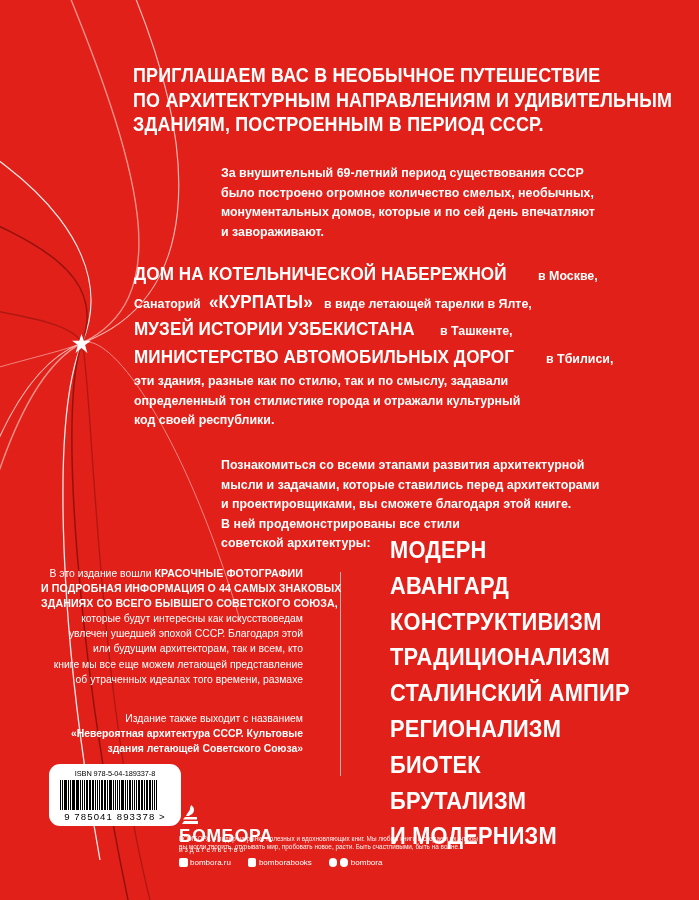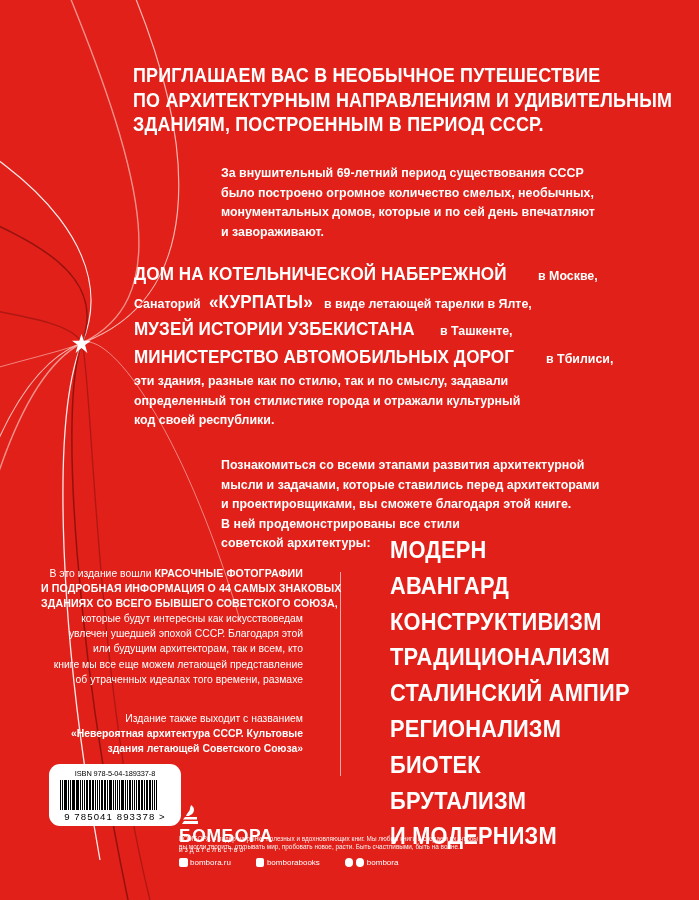--- a/index.html
+++ b/index.html
@@ -251,21 +251,21 @@
     font-size: 6.4px;
     line-height: 8.4px;
     width: 300px;
     color: rgba(255,255,255,0.93);
   }
   #pub-social {
     margin-top: 6px;
     display: flex;
     align-items: center;
     font-size: 8px;
-    gap: 16px;
+    gap: 8px;
   }
   .soc-group { display: flex; align-items: center; gap: 2.5px; margin-right: 9px; }
   .soc-ic {
     width: 8.5px; height: 8.5px;
     background: #ffffff;
     border-radius: 2px;
     display: inline-block;
     flex: none;
   }
   .soc-ic.round { border-radius: 50%; }

